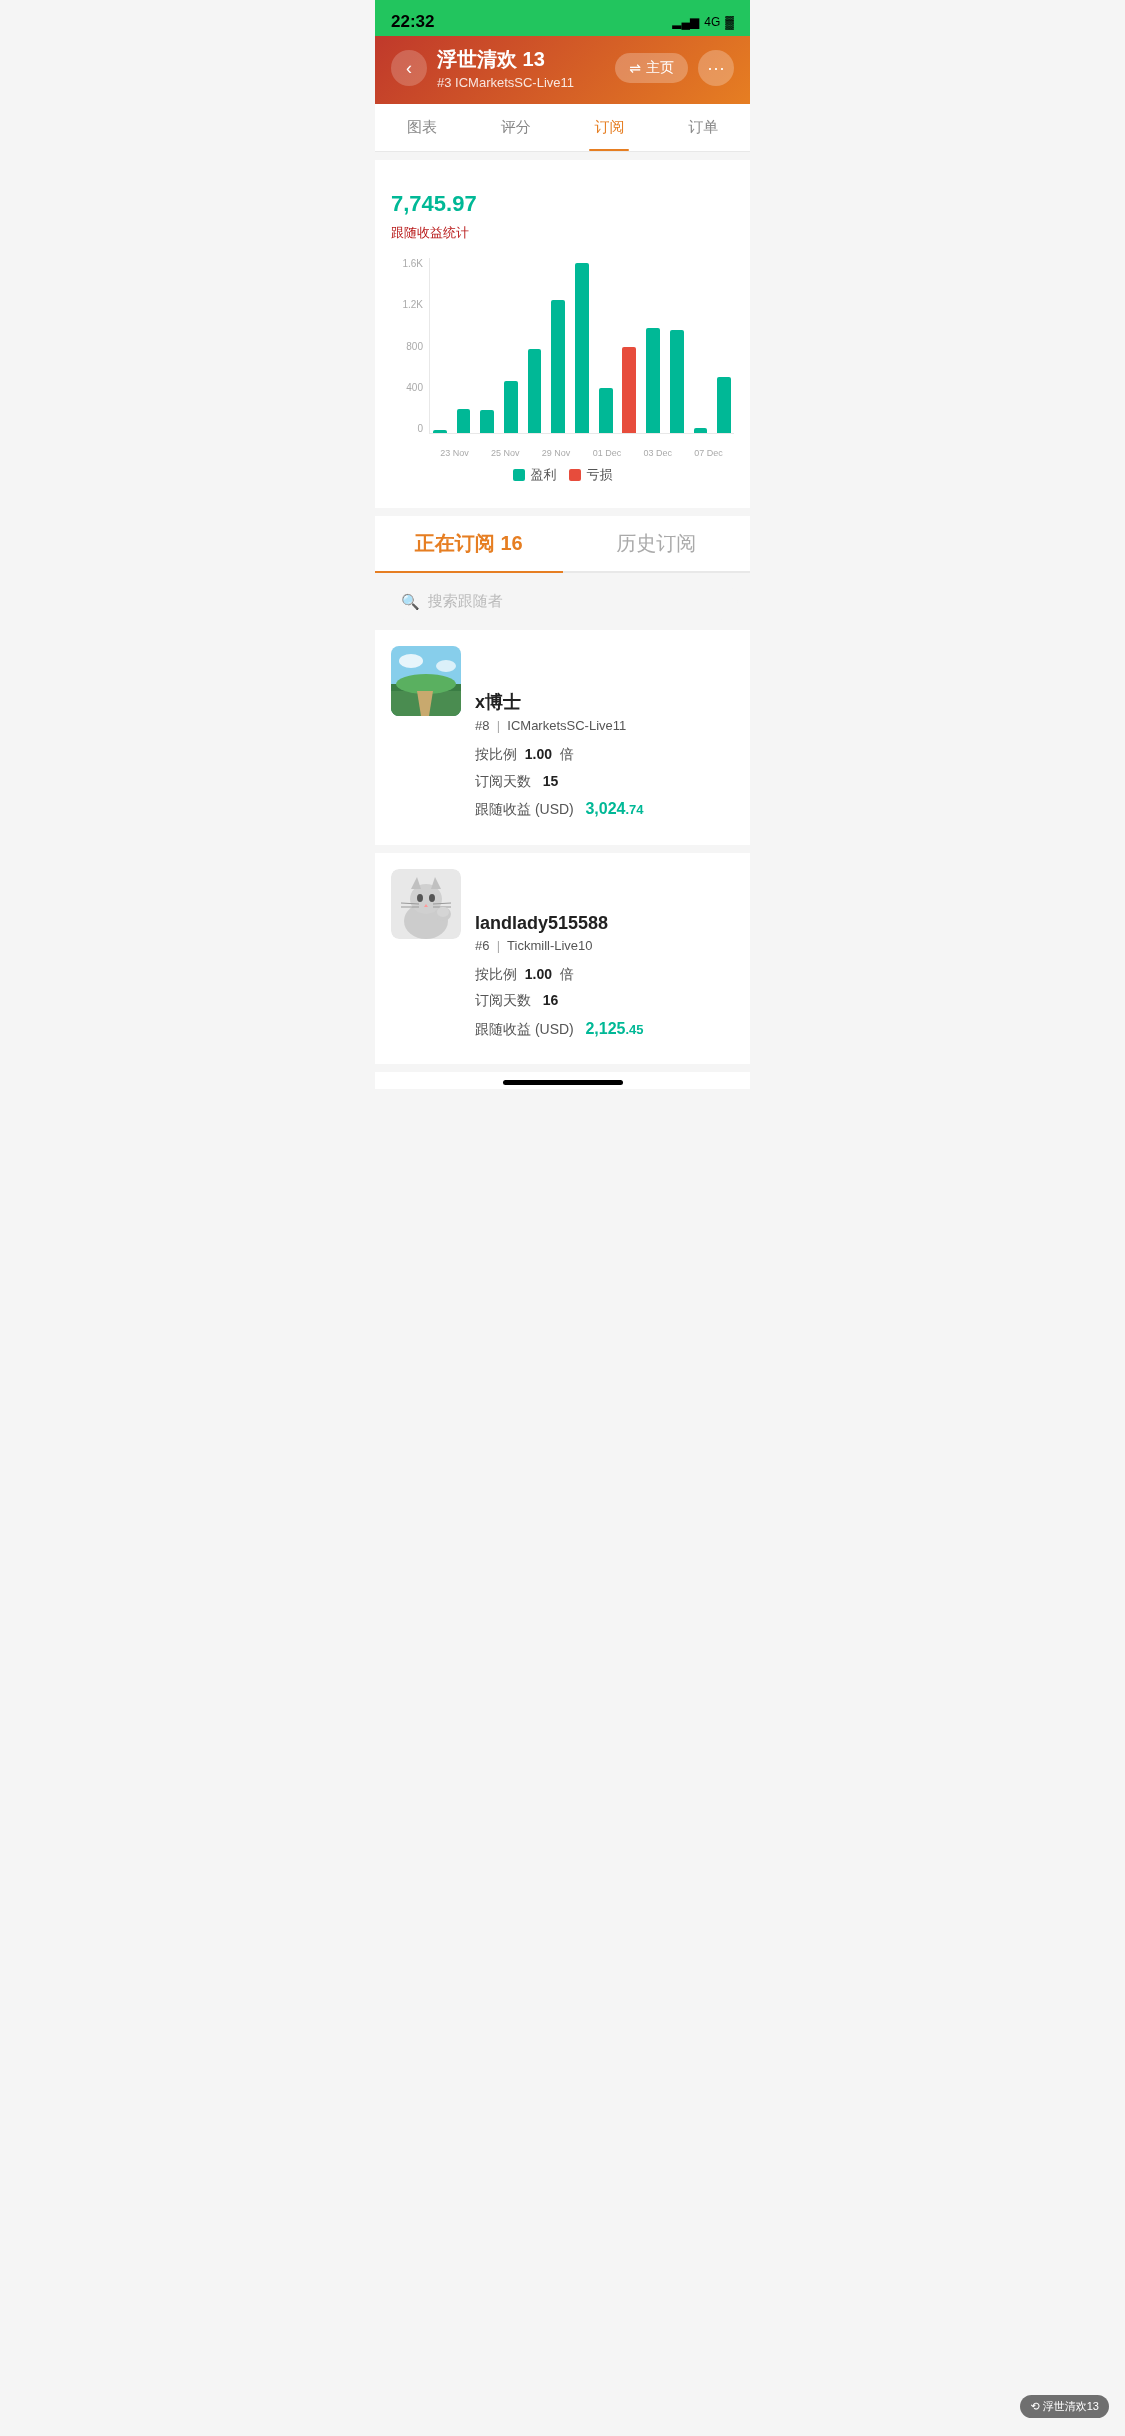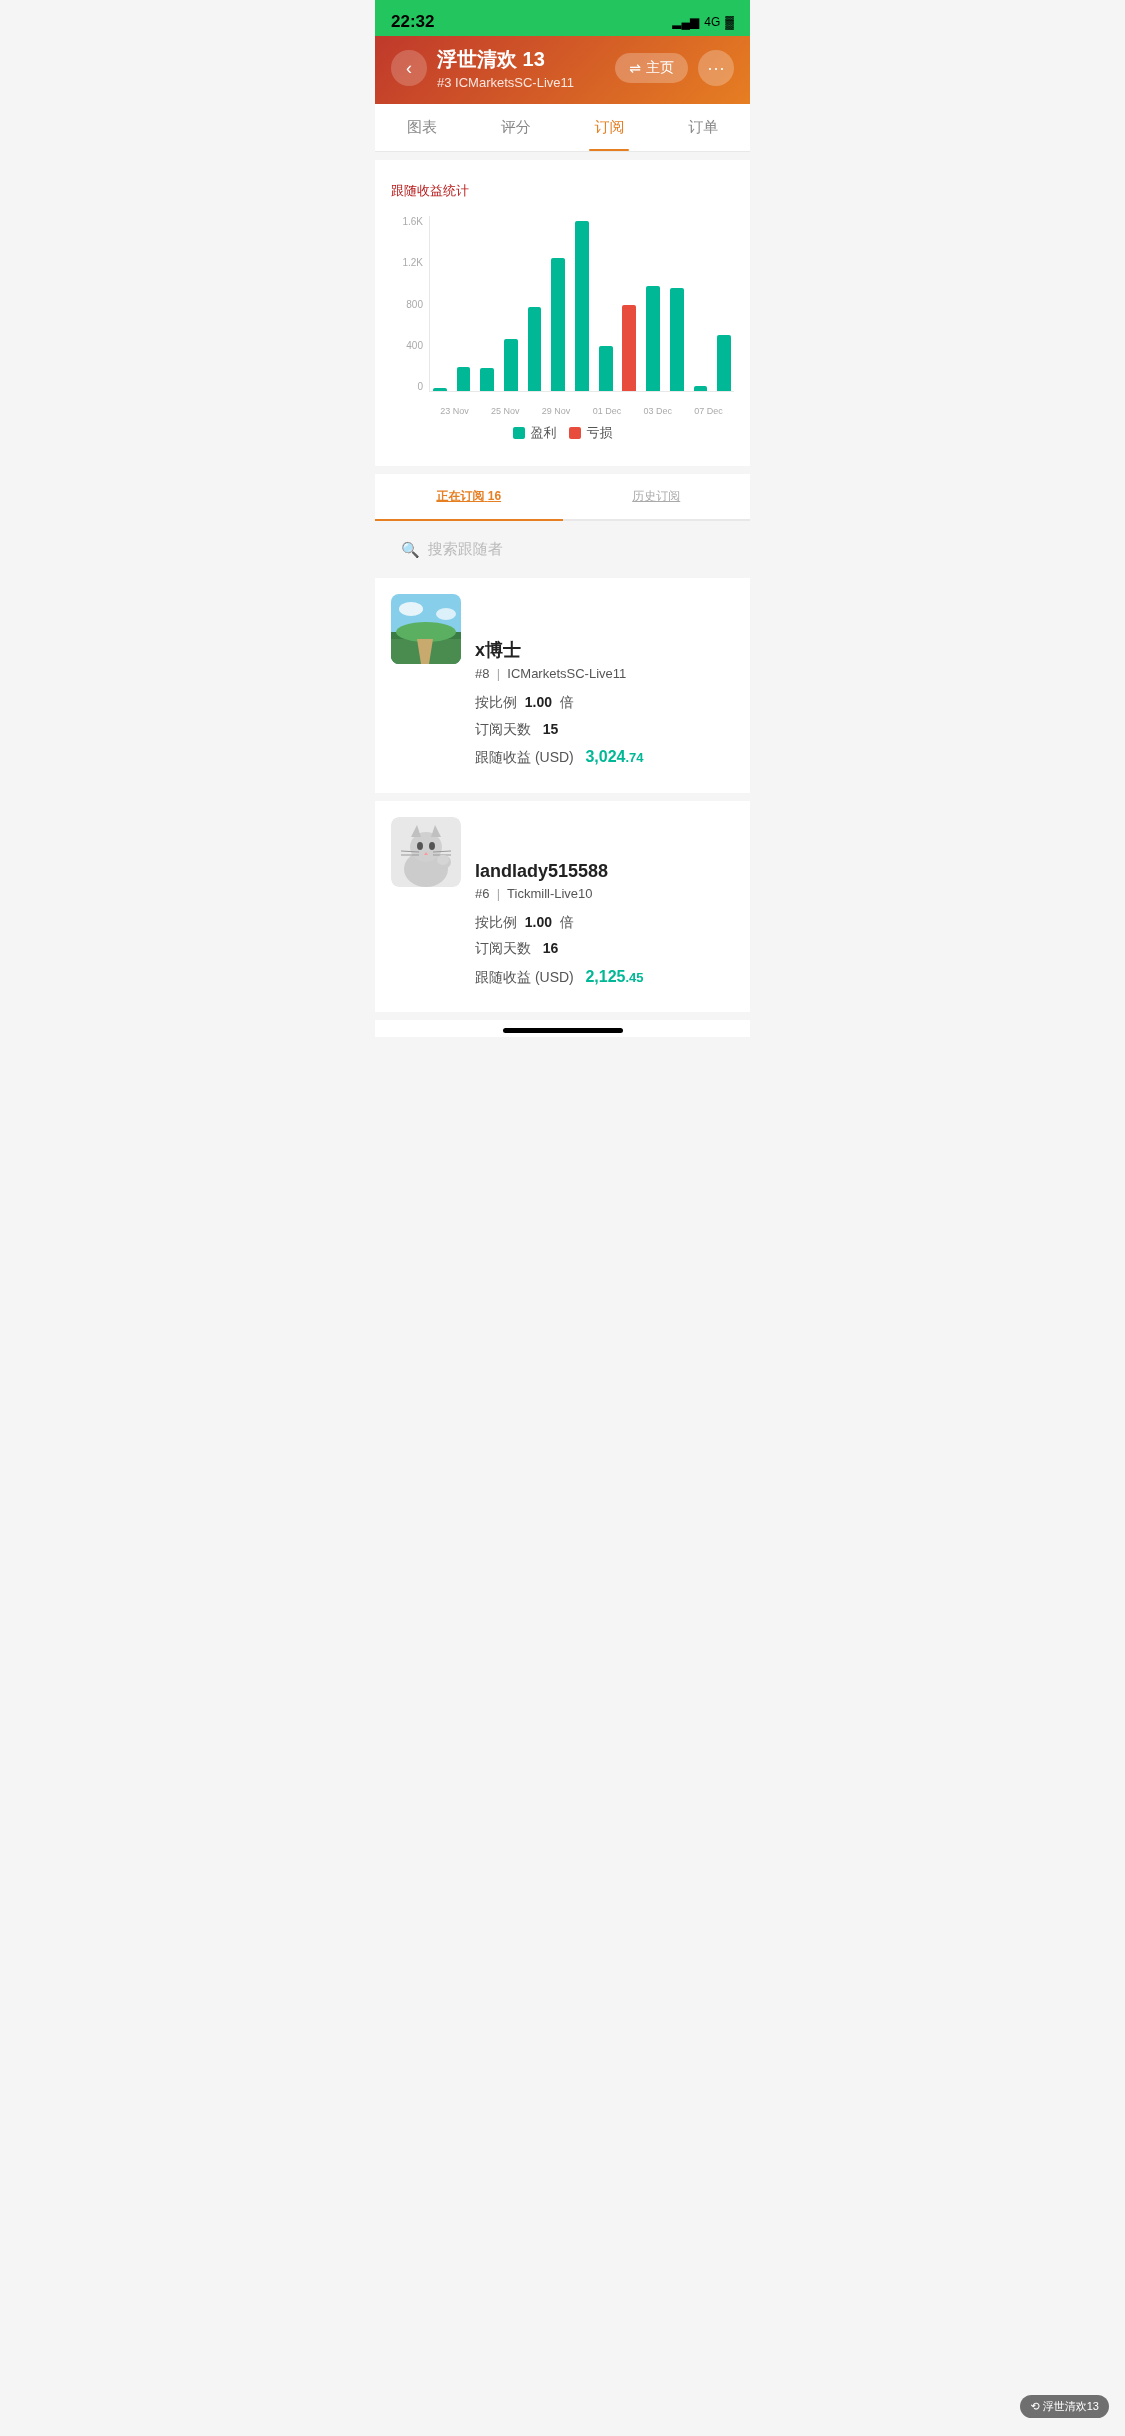--- a/index.html
+++ b/index.html
@@ -240,26 +240,25 @@
 
     
     .sub-tabs {
       background: #fff;
       display: flex;
       border-bottom: 2px solid #e8e8e8;
       margin-top: 8px;
     }
     .sub-tab {
       padding: 14px 0;
-      font-size: 12px;
+      font-size: 20px;
       color: #aaa;
       cursor: pointer;
       flex: 1;
       text-align: center;
-      text-decoration: underline;
     }
     .sub-tab.active {
       color: #e67e22;
       font-weight: 600;
       border-bottom: 2px solid #e67e22;
       margin-bottom: -2px;
     }
     .sub-tab-badge {
       color: #e67e22;
       font-weight: 700;
@@ -394,20 +393,23 @@
   </div>
   <div class="tab active">
     <span>订阅</span>
   </div>
   <div class="tab">
     <span>订单</span>
   </div>
 </div>
 
 <div class="content">
+  <div class="profit-value">
+    <span>7,745</span><span>.97</span>
+  </div>
   <div class="profit-label">跟随收益统计</div>
 
   <div class="chart-container">
     <div class="chart-y-axis">
       <span class="chart-y-label">1.6K</span>
       <span class="chart-y-label">1.2K</span>
       <span class="chart-y-label">800</span>
       <span class="chart-y-label">400</span>
       <span class="chart-y-label">0</span>
     </div>

